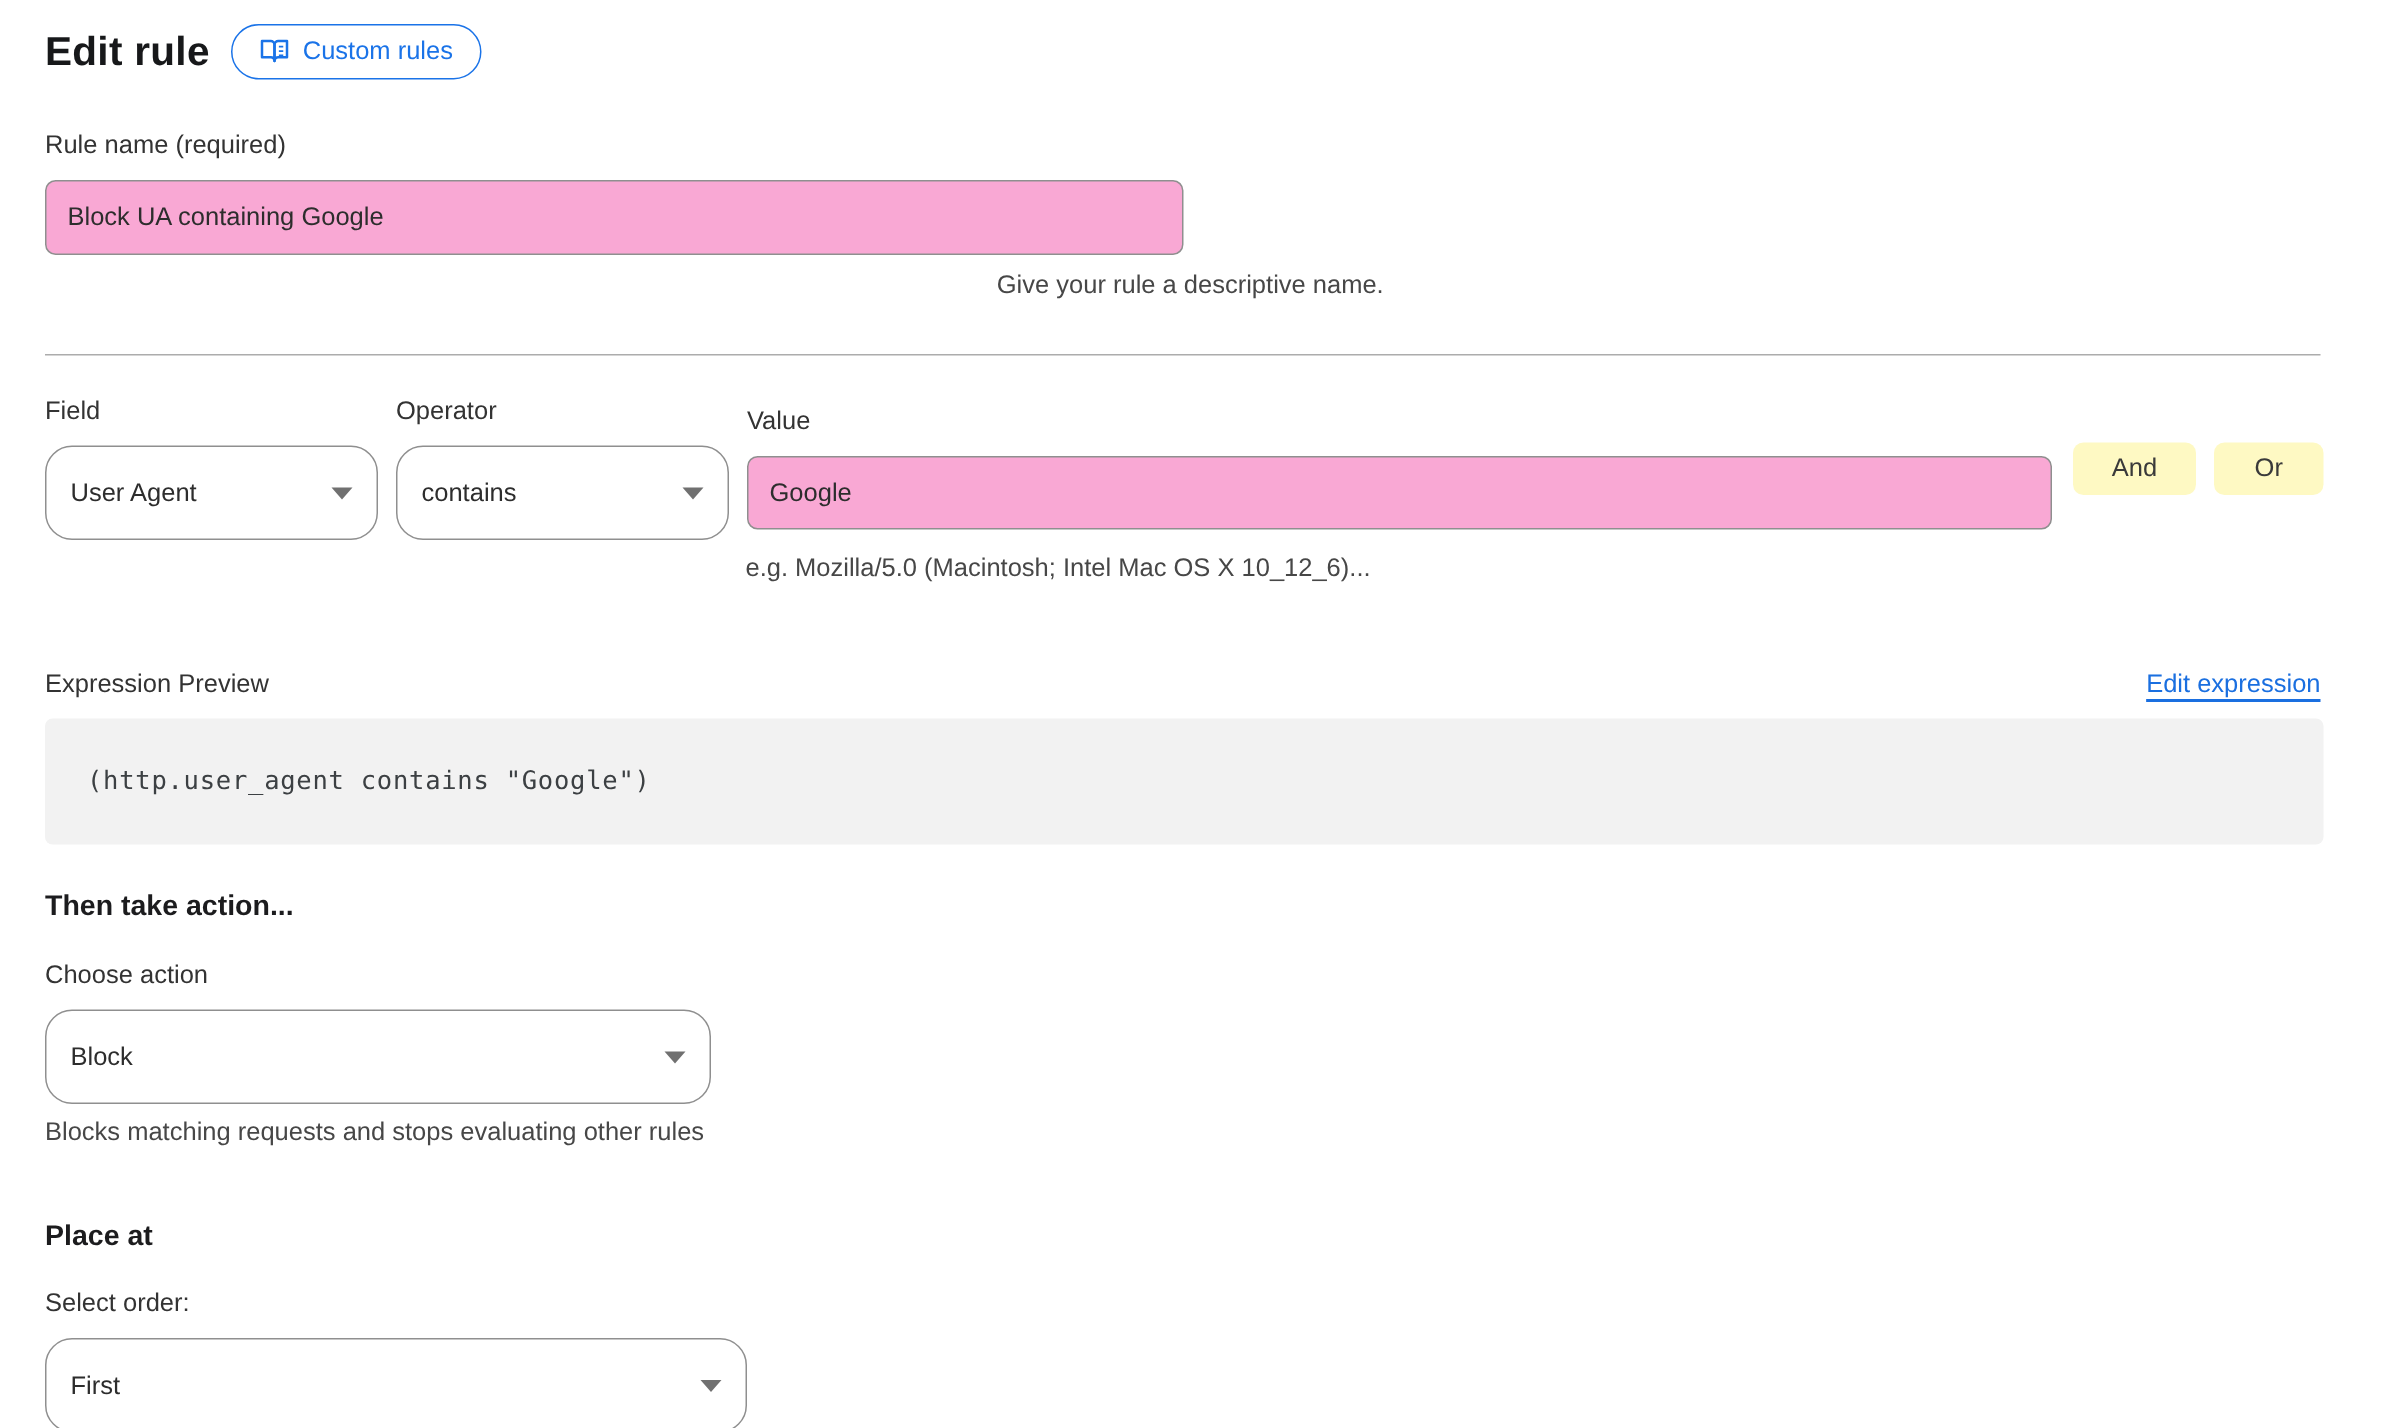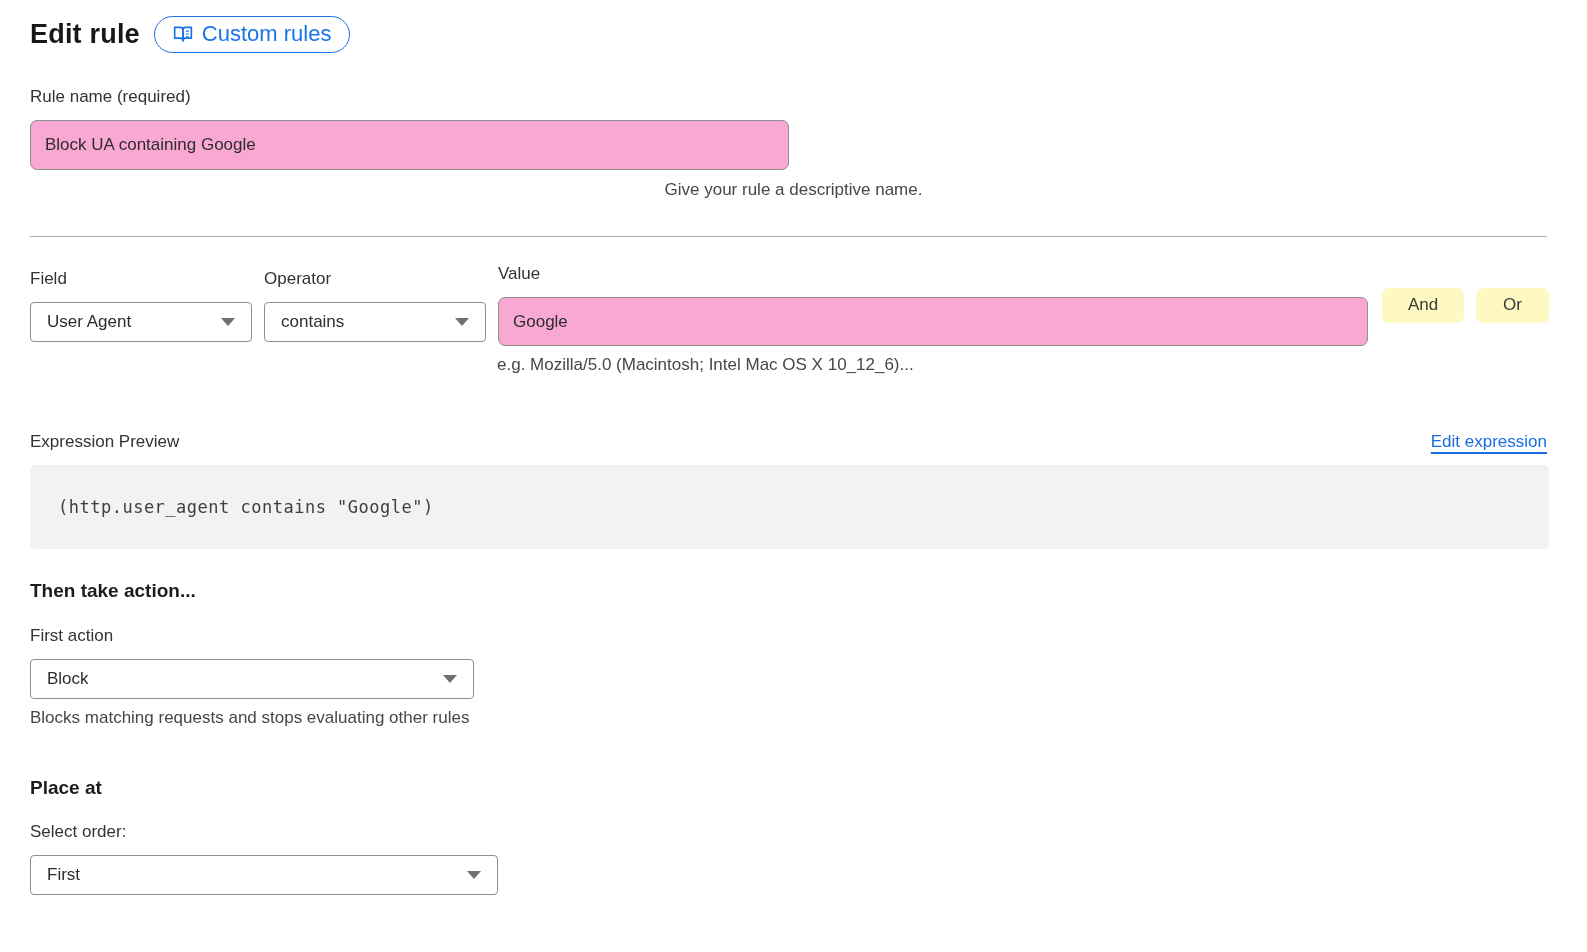--- a/index.html
+++ b/index.html
@@ -14,38 +14,38 @@
 
   
   .header-row { display: flex; align-items: center; gap: 14px; height: 40px; }
   .page-title {
     font-size: 27px; font-weight: 700; color: #17181a; letter-spacing: 0.2px;
   }
   .pill-button {
     display: inline-flex; align-items: center; gap: 9px;
     height: 37px; padding: 0 18px;
     border: 1.6px solid #1a73e8; border-radius: 19px;
-    color: #1a73e8; font-size: 22px;
+    color: #1a73e8; font-size: 17px;
     background: #ffffff; cursor: pointer; white-space: nowrap;
   }
   .pill-button svg { display: block; }
 
   
   .field-label { font-size: 17px; color: #333333; margin-bottom: 13px; }
   .helper-text { font-size: 17px; color: #474747; }
   .text-input {
     display: block; height: 50px; width: 100%;
     border: 1px solid #8f8f8f; border-radius: 7px;
     padding: 0 14px; font-size: 17px; color: #2d2d2d;
     font-family: "Liberation Sans", sans-serif;
     background: #f9a8d4; outline: none;
   }
   .select-box {
     display: flex; align-items: center; justify-content: space-between;
-    height: 40px; border: 1px solid #8f8f8f; border-radius: 4px;
+    height: 63px; border: 1px solid #8f8f8f; border-radius: 18px;
     padding: 0 16px; font-size: 17px; color: #2d2d2d;
     background: #ffffff; cursor: pointer;
   }
   .caret-down {
     width: 0; height: 0; flex: 0 0 auto; margin-left: 10px;
     border-left: 7px solid transparent;
     border-right: 7px solid transparent;
     border-top: 8px solid #707070;
   }
 
@@ -156,21 +156,21 @@
       <div class="field-label" style="margin-bottom:0;">Expression Preview</div>
       <a class="edit-expression-link">Edit expression</a>
     </div>
     <div class="code-block">
       <span class="code-text">(http.user_agent contains "Google")</span>
     </div>
   </div>
 
   <div class="action-section">
     <div class="section-heading">Then take action...</div>
-    <div class="field-label">First action</div>
+    <div class="field-label">Choose action</div>
     <div class="select-box">
       <span>Block</span>
       <span class="caret-down"></span>
     </div>
     <div class="helper-text">Blocks matching requests and stops evaluating other rules</div>
   </div>
 
   <div class="placement-section">
     <div class="section-heading">Place at</div>
     <div class="field-label">Select order:</div>

